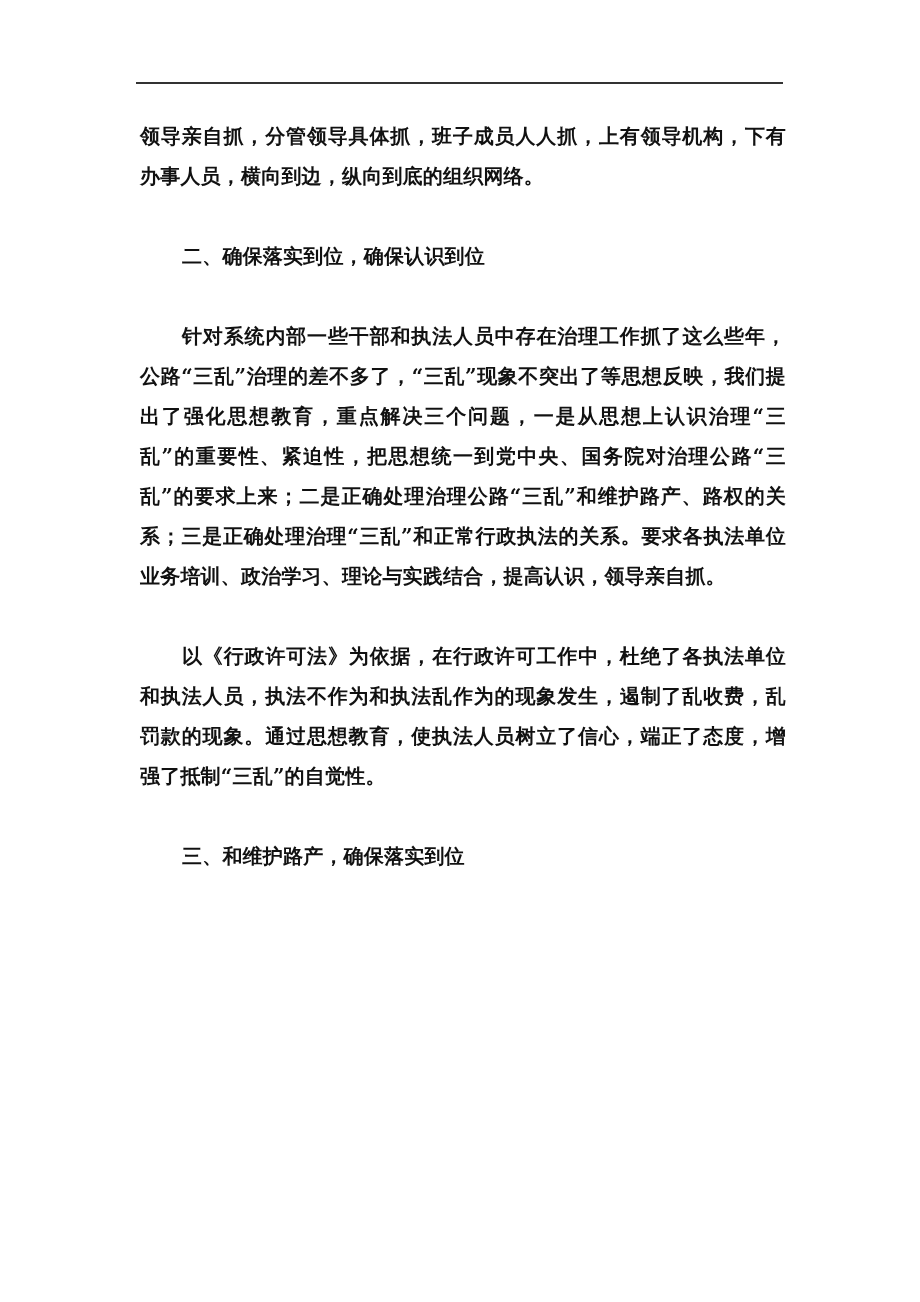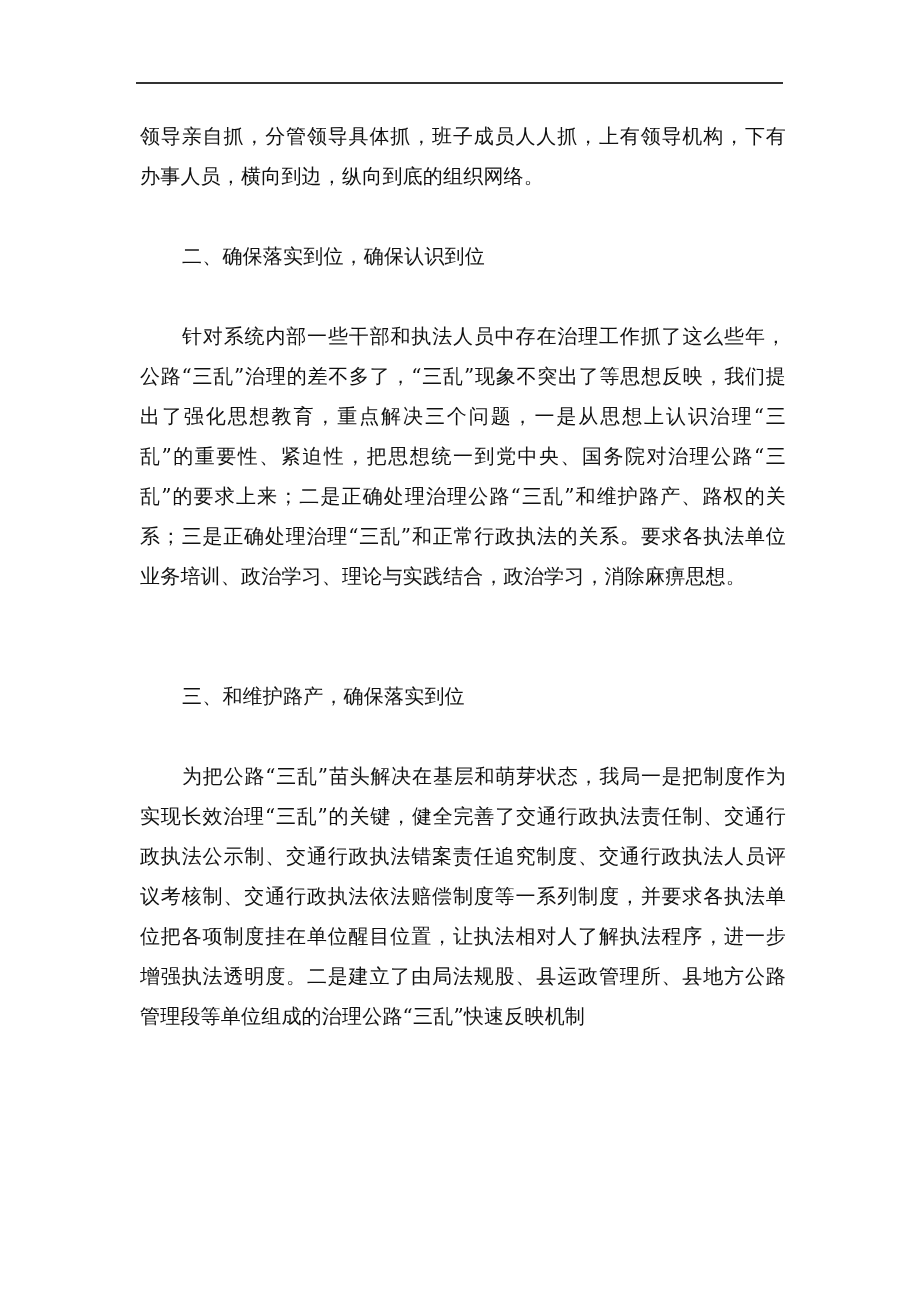--- a/index.html
+++ b/index.html
@@ -2,33 +2,33 @@
 <html><head>
 <meta charset="utf-8">
 <style>
   html, body { margin: 0; padding: 0; background: #ffffff; }
   body { width: 920px; height: 1302px; position: relative; overflow: hidden;
          font-family: "DejaVu Serif", "Liberation Serif", serif; color: #111; }
   .rule { position: absolute; left: 136px; top: 82px; width: 647px; height: 0;
           border-top: 2px solid #333; }
   .page { position: absolute; left: 140px; top: 116px; width: 646px; }
   .para { margin: 0; font-size: 20px; line-height: 40px; text-align: justify;
-          text-align-last: left; letter-spacing: 0.2px; }
+          text-align-last: left; letter-spacing: 0.2px; font-weight: bold; }
   .indent { text-indent: 42px; }
   .gap { height: 40px; }
 </style>
 </head>
 <body>
 
 <div class="rule"></div>
 
 <div class="page">
   <p class="para">领导亲自抓，分管领导具体抓，班子成员人人抓，上有领导机构，下有办事人员，横向到边，纵向到底的组织网络。</p>
   <div class="gap"></div>
   <p class="para indent">二、确保落实到位，确保认识到位</p>
   <div class="gap"></div>
-  <p class="para indent">针对系统内部一些干部和执法人员中存在治理工作抓了这么些年，公路“三乱”治理的差不多了，“三乱”现象不突出了等思想反映，我们提出了强化思想教育，重点解决三个问题，一是从思想上认识治理“三乱”的重要性、紧迫性，把思想统一到党中央、国务院对治理公路“三乱”的要求上来；二是正确处理治理公路“三乱”和维护路产、路权的关系；三是正确处理治理“三乱”和正常行政执法的关系。要求各执法单位业务培训、政治学习、理论与实践结合，政治学习，消除麻痹思想。</p>
+  <p class="para indent">针对系统内部一些干部和执法人员中存在治理工作抓了这么些年，公路“三乱”治理的差不多了，“三乱”现象不突出了等思想反映，我们提出了强化思想教育，重点解决三个问题，一是从思想上认识治理“三乱”的重要性、紧迫性，把思想统一到党中央、国务院对治理公路“三乱”的要求上来；二是正确处理治理公路“三乱”和维护路产、路权的关系；三是正确处理治理“三乱”和正常行政执法的关系。要求各执法单位业务培训、政治学习、理论与实践结合，提高认识，领导亲自抓。</p>
   <div class="gap"></div>
+  <p class="para indent">以《行政许可法》为依据，在行政许可工作中，杜绝了各执法单位和执法人员，执法不作为和执法乱作为的现象发生，遏制了乱收费，乱罚款的现象。通过思想教育，使执法人员树立了信心，端正了态度，增强了抵制“三乱”的自觉性。</p>
   <div class="gap"></div>
   <p class="para indent">三、和维护路产，确保落实到位</p>
   <div class="gap"></div>
-  <p class="para indent">为把公路“三乱”苗头解决在基层和萌芽状态，我局一是把制度作为实现长效治理“三乱”的关键，健全完善了交通行政执法责任制、交通行政执法公示制、交通行政执法错案责任追究制度、交通行政执法人员评议考核制、交通行政执法依法赔偿制度等一系列制度，并要求各执法单位把各项制度挂在单位醒目位置，让执法相对人了解执法程序，进一步增强执法透明度。二是建立了由局法规股、县运政管理所、县地方公路管理段等单位组成的治理公路“三乱”快速反映机制</p>
 </div>
 
 </body></html>

